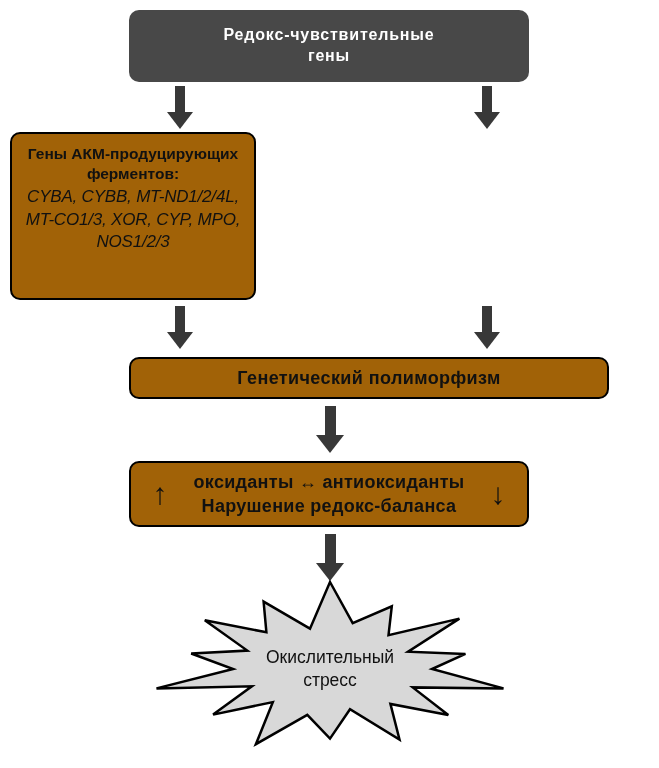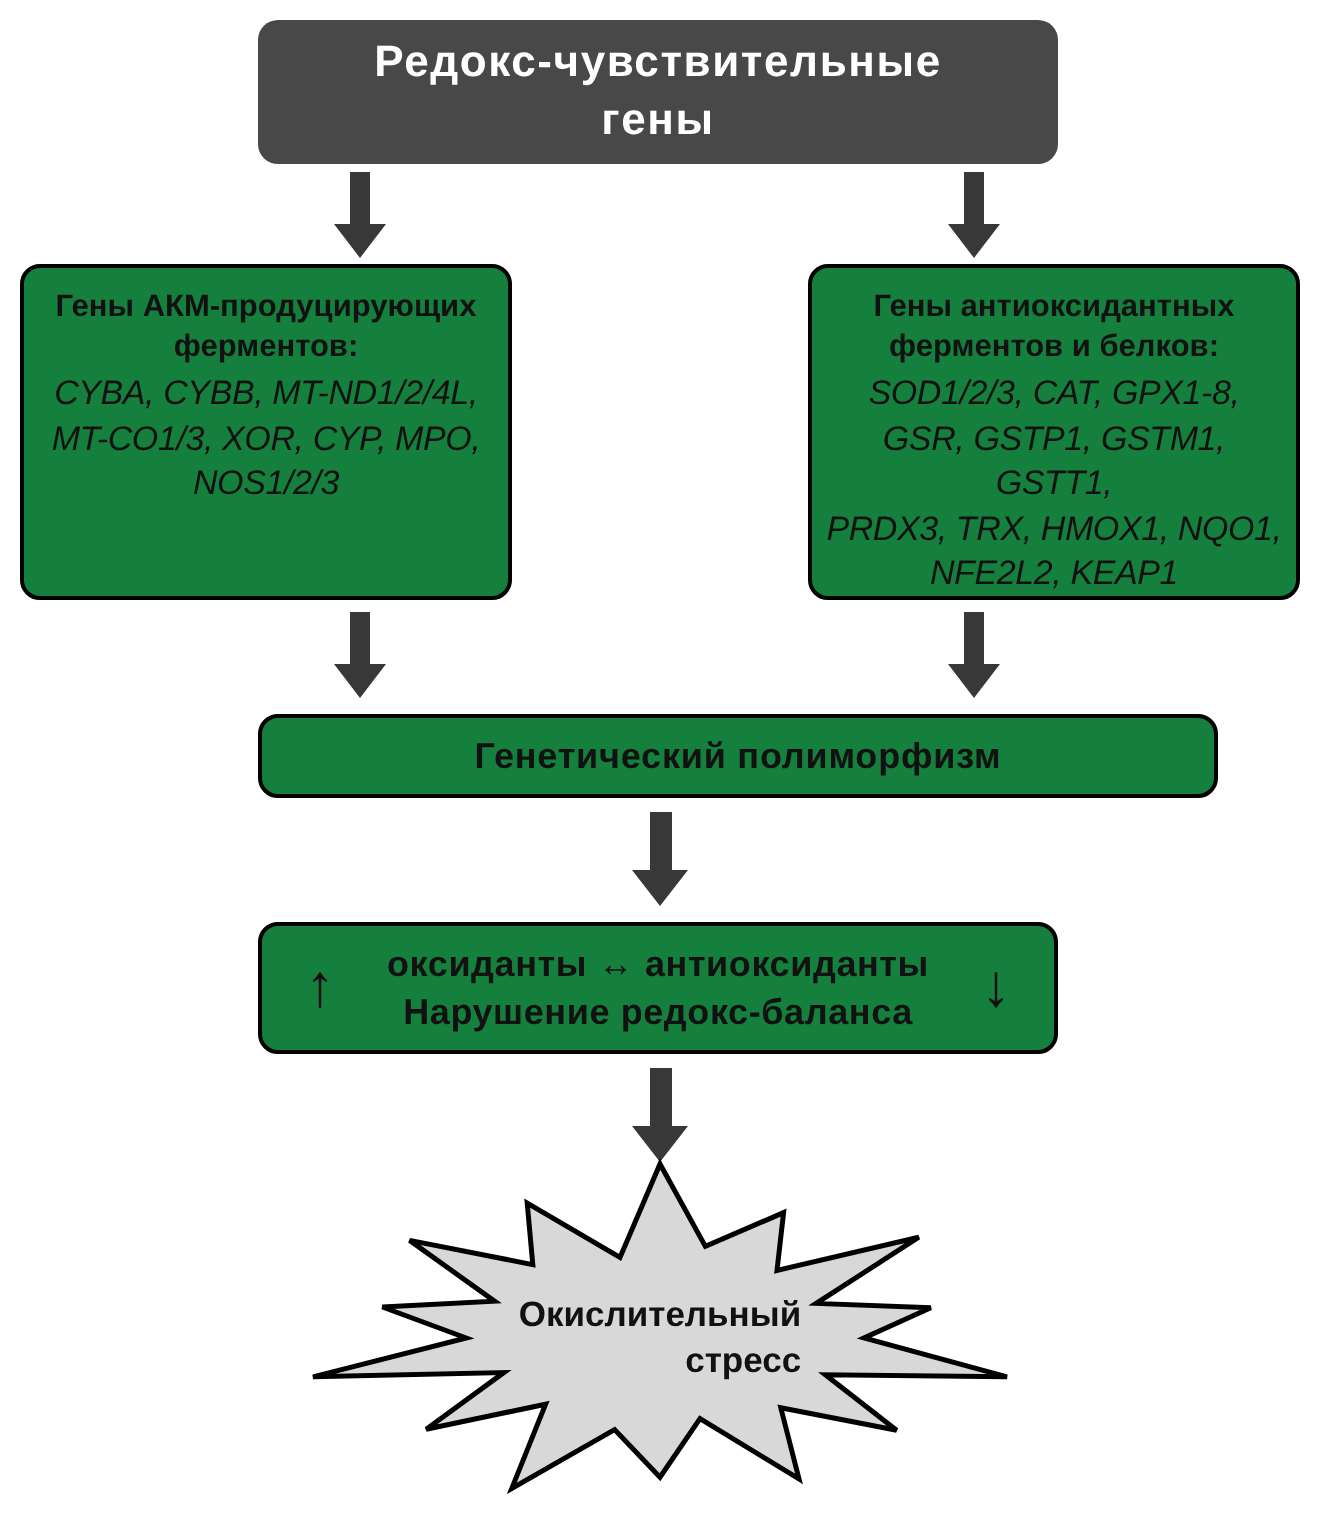--- a/index.html
+++ b/index.html
@@ -2,26 +2,26 @@
 <html><head>
 <meta charset="utf-8">
 <style>
   html, body { margin:0; padding:0; background:#ffffff; }
   .canvas {
     position:relative; width:659px; height:768px; background:#ffffff;
     font-family:"Liberation Sans", sans-serif; color:#111; overflow:hidden;
   }
   .box { position:absolute; box-sizing:border-box; border-radius:10px; }
   .dark-box { background:#484848; color:#ffffff; }
-  .light-box { background:#15803d; border:2.5px solid #000; }
+  .light-box { background:#a16207; border:2.5px solid #000; }
   .center-flex { display:flex; align-items:center; justify-content:center; text-align:center; }
   .prewrap { white-space:pre-line; }
 
   .title-box { left:129px; top:10px; width:400px; height:72px; }
-  .title-text { font-weight:bold; font-size:22px; letter-spacing:0.8px; line-height:1.3; }
+  .title-text { font-weight:bold; font-size:16px; letter-spacing:0.8px; line-height:1.3; }
 
   .gene-box { top:132px; width:246px; height:168px; padding:10px 5px; text-align:center; }
   .gene-box.left  { left:10px; }
   .gene-box.right { left:404px; }
   .gene-heading { font-weight:bold; font-size:15.5px; line-height:1.3; }
   .gene-list { font-style:italic; font-size:17px; line-height:1.32; margin-top:2px; letter-spacing:-0.2px; }
 
   .poly-box { left:129px; top:357px; width:480px; height:42px;border-radius:10px; }
   .poly-label { font-weight:bold; font-size:18px; letter-spacing:0.4px; }
 
@@ -34,22 +34,22 @@
   .shaft { background:#383838; }
   .head { width:0; height:0; border-style:solid; border-color:#383838 transparent transparent transparent; }
   .arrow-sm .shaft { width:10px; height:26px; }
   .arrow-sm .head  { border-width:17px 13px 0 13px; }
   .arrow-lg .shaft { width:11px; height:29px; }
   .arrow-lg .head  { border-width:18px 14px 0 14px; }
 
   .star-wrap { position:absolute; left:126px; top:576px; width:408px; height:186px; }
   .star-wrap svg { position:absolute; left:0; top:0; }
   .star-label { position:absolute; left:0; top:0; width:100%; height:100%;
-                display:flex; align-items:center; justify-content:center; text-align:right;
-                font-weight:bold; font-size:17.5px; line-height:1.3; }
+                display:flex; align-items:center; justify-content:center; text-align:center;
+                font-weight:normal; font-size:17.5px; line-height:1.3; }
 </style>
 </head>
 <body>
 
 <div class="canvas">
 
   <div class="box dark-box center-flex title-box">
     <div class="title-text prewrap">Редокс-чувствительные
 гены</div>
   </div>
@@ -64,28 +64,20 @@
   </div>
 
   <div class="box light-box gene-box left">
     <div class="gene-heading prewrap">Гены АКМ-продуцирующих
 ферментов:</div>
     <div class="gene-list prewrap">CYBA, CYBB, MT-ND1/2/4L,
 MT-CO1/3, XOR, CYP, MPO,
 NOS1/2/3</div>
   </div>
 
-  <div class="box light-box gene-box right">
-    <div class="gene-heading prewrap">Гены антиоксидантных
-ферментов и белков:</div>
-    <div class="gene-list prewrap">SOD1/2/3, CAT, GPX1-8,
-GSR, GSTP1, GSTM1, GSTT1,
-PRDX3, TRX, HMOX1, NQO1,
-NFE2L2, KEAP1</div>
-  </div>
 
   <div class="arrow arrow-sm" style="left:167px; top:306px;">
     <div class="shaft"></div>
     <div class="head"></div>
   </div>
   <div class="arrow arrow-sm" style="left:474px; top:306px;">
     <div class="shaft"></div>
     <div class="head"></div>
   </div>
 

